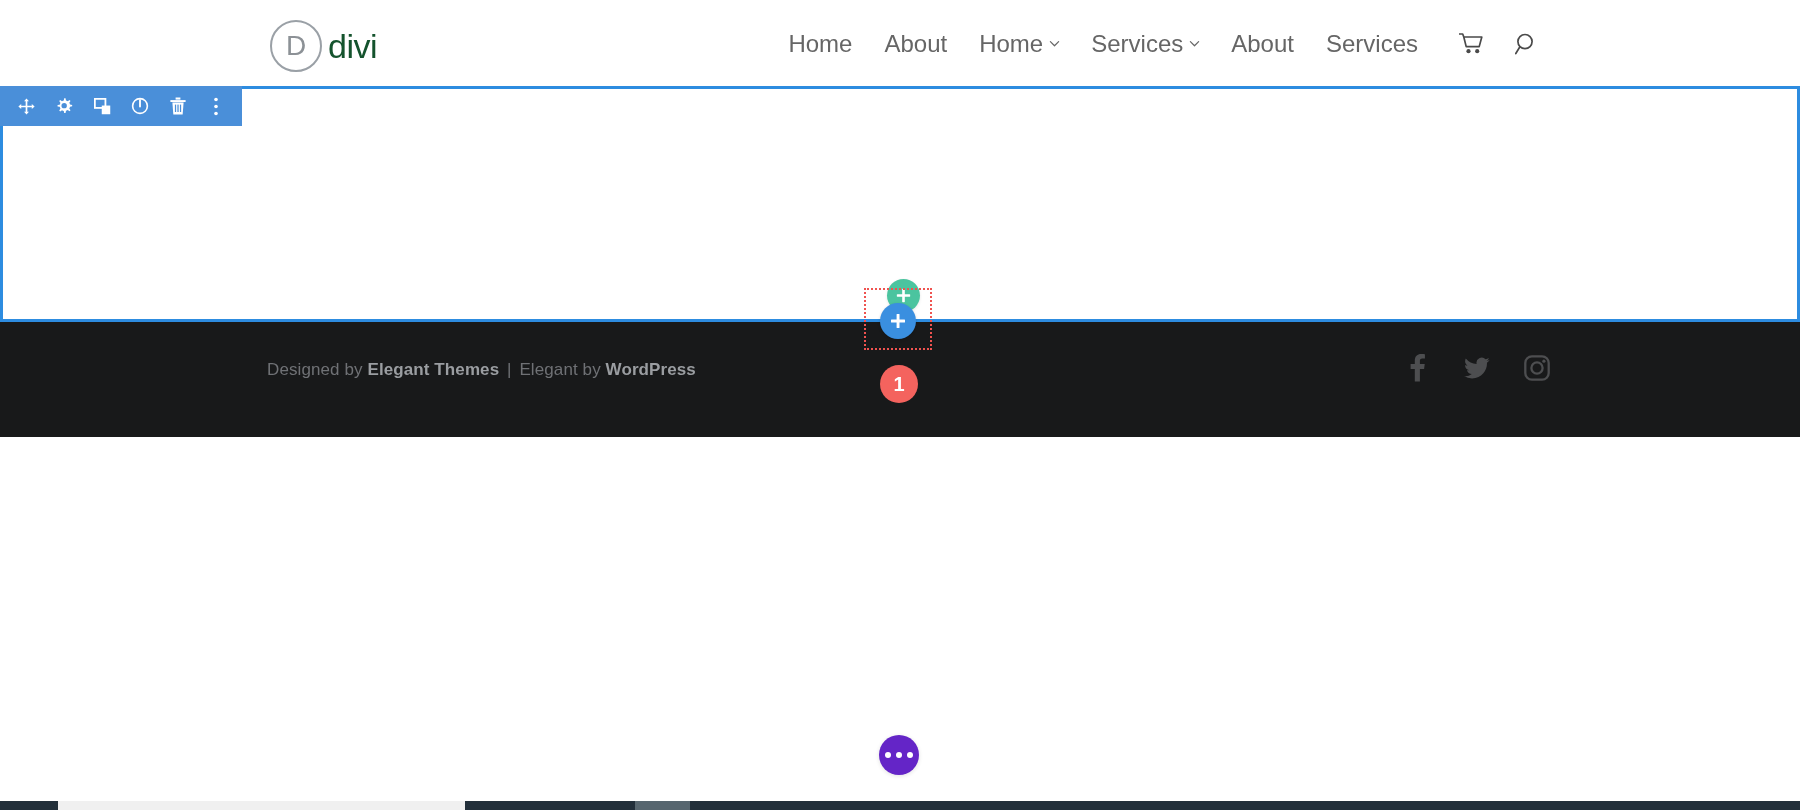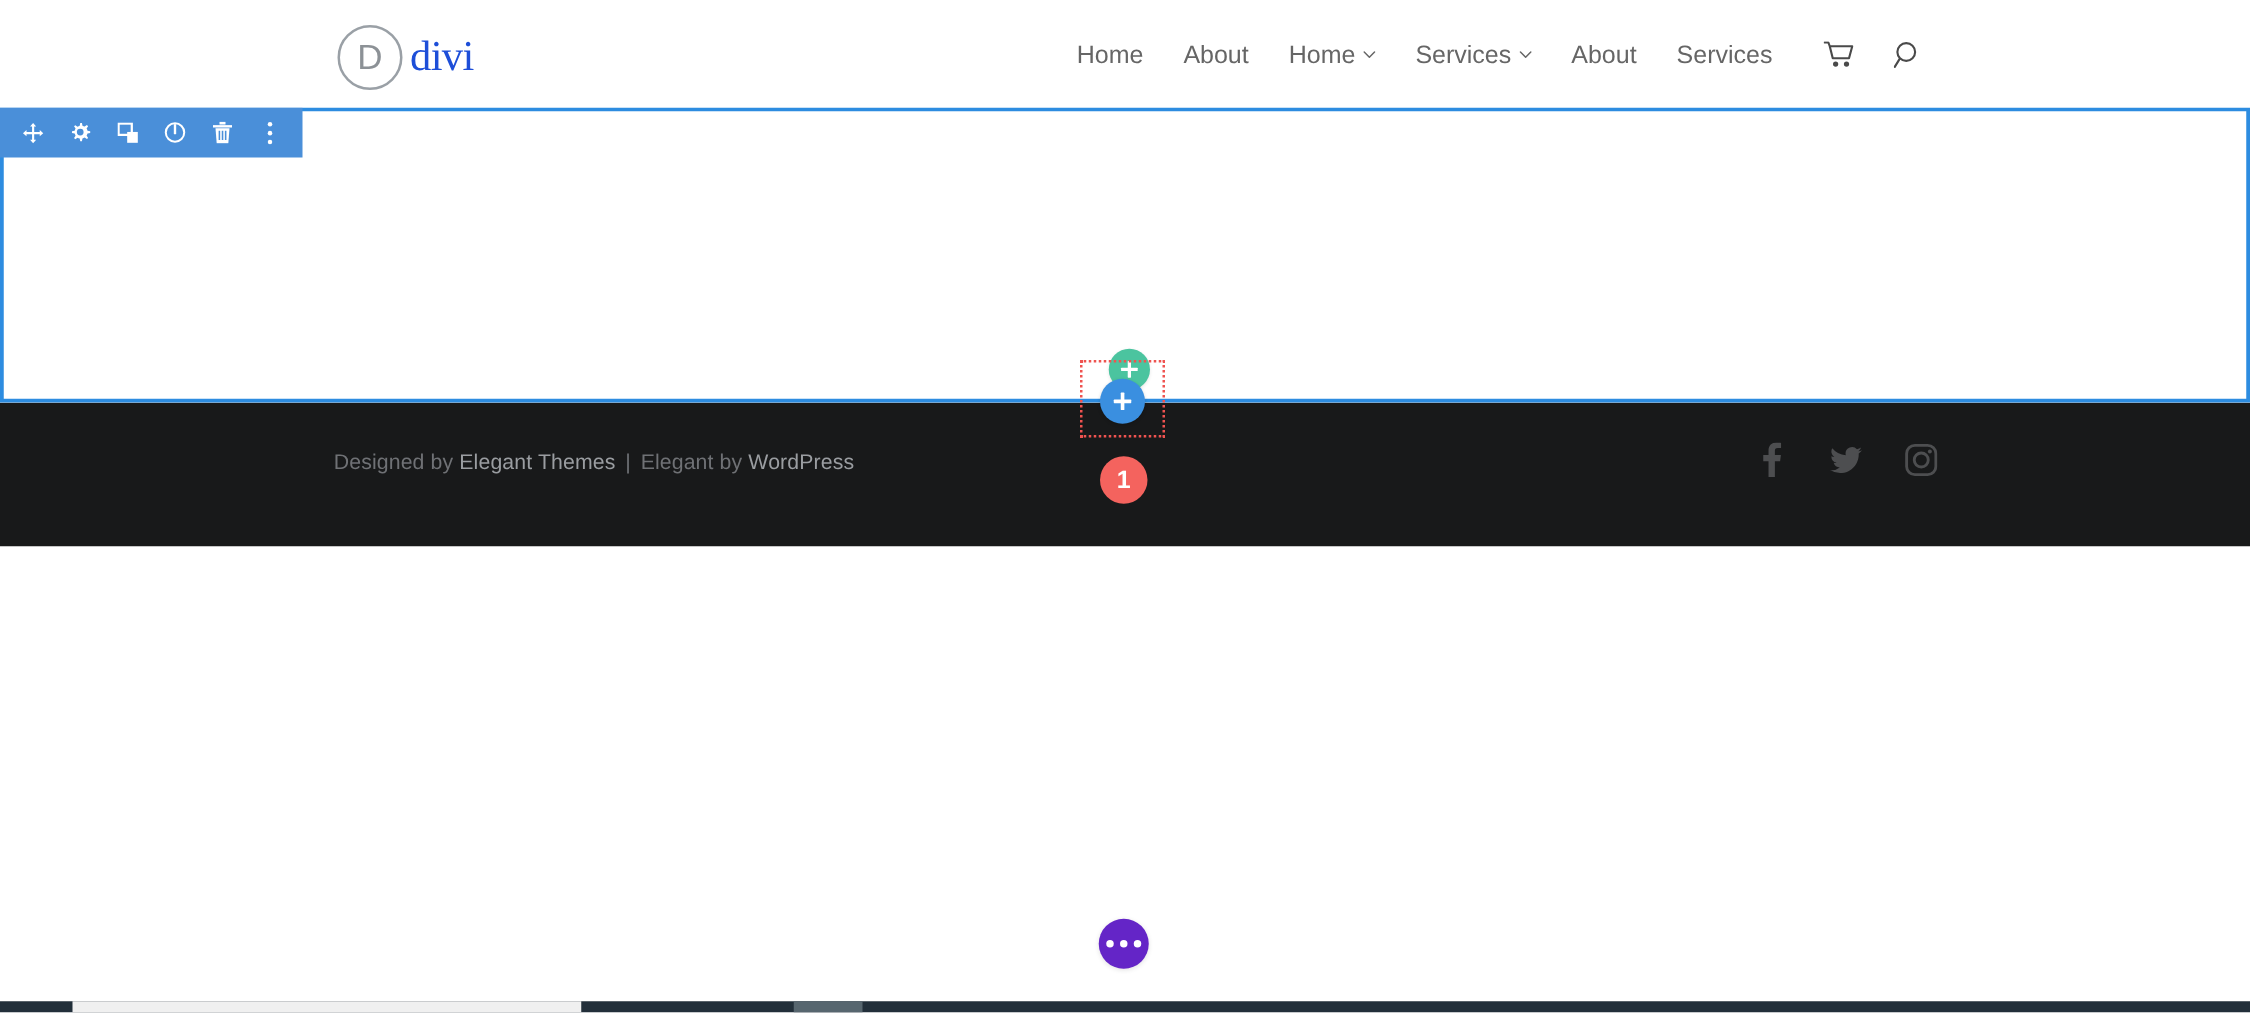--- a/index.html
+++ b/index.html
@@ -45,44 +45,43 @@
     align-items: center;
     justify-content: center;
     color: #8c9196;
     font-size: 28px;
     font-family: "Liberation Sans", sans-serif;
     font-weight: 400;
     letter-spacing: 0;
     line-height: 1;
   }
   .logo-text {
-    color: #1d4ed8;
+    color: #14532d;
     font-size: 34px;
     font-weight: 300;
     letter-spacing: -0.5px;
     margin-left: 4px;
     line-height: 1;
-    font-family: Liberation Serif, serif;
   }
 
   .main-nav {
     position: absolute;
     right: 250px;
     top: 28px;
     display: flex;
     align-items: center;
     gap: 0px;
   }
   .nav-item {
     display: flex;
     align-items: center;
     gap: 6px;
     padding: 0 16px;
     color: #666666;
-    font-size: 20px;
+    font-size: 24px;
     font-weight: 400;
     cursor: pointer;
     white-space: nowrap;
   }
   .chev {
     width: 10px;
     height: 10px;
     position: relative;
     top: -1px;
   }
@@ -166,21 +165,21 @@
     left: 267px;
     top: 38px;
     color: #6f7175;
     font-size: 17px;
     font-weight: 400;
     letter-spacing: 0.1px;
     white-space: nowrap;
   }
   .footer-credit b {
     color: #9a9da1;
-    font-weight: 400;
+    font-weight: 700;
   }
   .footer-credit .sep {
     color: #6f7175;
     padding: 0 3px;
   }
   .footer-social {
     position: absolute;
     right: 250px;
     top: 32px;
     display: flex;

